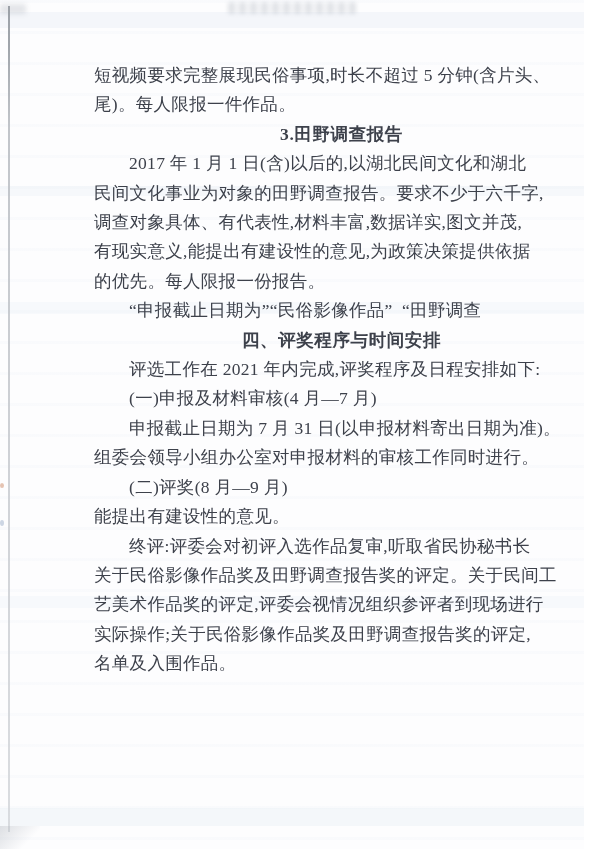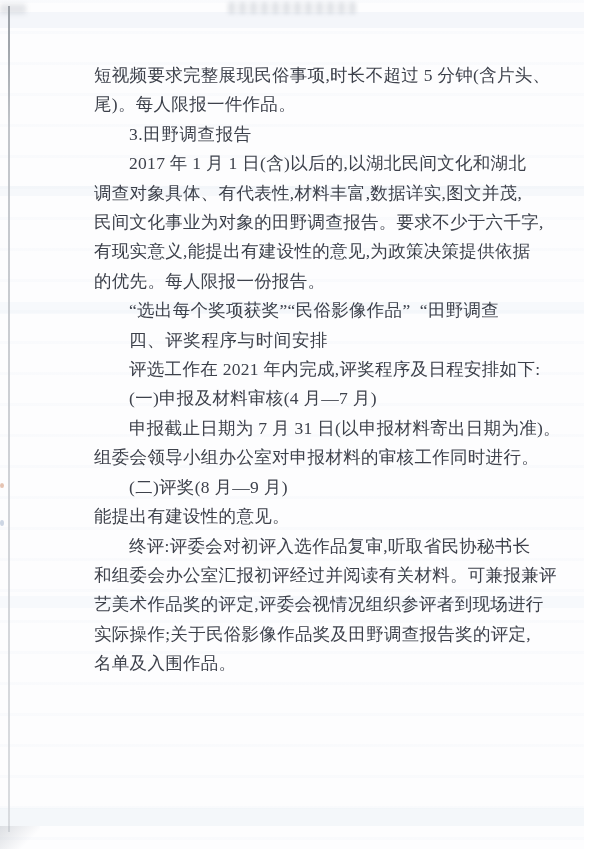--- a/index.html
+++ b/index.html
@@ -77,21 +77,21 @@
     left: 94px;
     top: 61px;
     width: 460px;
     font-size: 17.5px;
     line-height: 29.4px;
     color: var(--text);
     letter-spacing: 0.3px;
   }
   .line { white-space: pre; }
   .line.indent { padding-left: 35px; }
-  .line.bold { font-weight: normal; letter-spacing: 0.6px; }
+  .line.bold { font-weight: bold; letter-spacing: 0.6px; text-align: center; }
 </style>
 </head>
 <body>
 
 <div class="page">
   <div class="band b1"></div>
   <div class="band b2"></div>
   <div class="band b3"></div>
   <div class="band b4"></div>
   <div class="band b5"></div>
@@ -104,31 +104,31 @@
 
   <div class="speck s1"></div>
   <div class="speck s2"></div>
   <div class="corner"></div>
 
   <div class="textblock">
       <div class="line">短视频要求完整展现民俗事项,时长不超过 5 分钟(含片头、</div>
       <div class="line">尾)。每人限报一件作品。</div>
       <div class="line indent bold">3.田野调查报告</div>
       <div class="line indent">2017 年 1 月 1 日(含)以后的,以湖北民间文化和湖北</div>
+      <div class="line">民间文化事业为对象的田野调查报告。要求不少于六千字,</div>
       <div class="line">调查对象具体、有代表性,材料丰富,数据详实,图文并茂,</div>
-      <div class="line">民间文化事业为对象的田野调查报告。要求不少于六千字,</div>
       <div class="line">有现实意义,能提出有建设性的意见,为政策决策提供依据</div>
       <div class="line">的优先。每人限报一份报告。</div>
-      <div class="line indent">“选出每个奖项获奖”“民俗影像作品”  “田野调查</div>
+      <div class="line indent">“申报截止日期为”“民俗影像作品”  “田野调查</div>
       <div class="line indent bold">四、评奖程序与时间安排</div>
       <div class="line indent">评选工作在 2021 年内完成,评奖程序及日程安排如下:</div>
       <div class="line indent">(一)申报及材料审核(4 月—7 月)</div>
       <div class="line indent">申报截止日期为 7 月 31 日(以申报材料寄出日期为准)。</div>
       <div class="line">组委会领导小组办公室对申报材料的审核工作同时进行。</div>
       <div class="line indent">(二)评奖(8 月—9 月)</div>
       <div class="line">能提出有建设性的意见。</div>
       <div class="line indent">终评:评委会对初评入选作品复审,听取省民协秘书长</div>
-      <div class="line">和组委会办公室汇报初评经过并阅读有关材料。可兼报兼评</div>
+      <div class="line">关于民俗影像作品奖及田野调查报告奖的评定。关于民间工</div>
       <div class="line">艺美术作品奖的评定,评委会视情况组织参评者到现场进行</div>
       <div class="line">实际操作;关于民俗影像作品奖及田野调查报告奖的评定,</div>
       <div class="line">名单及入围作品。</div>
     </div>
 </div>
 
 </body></html>

